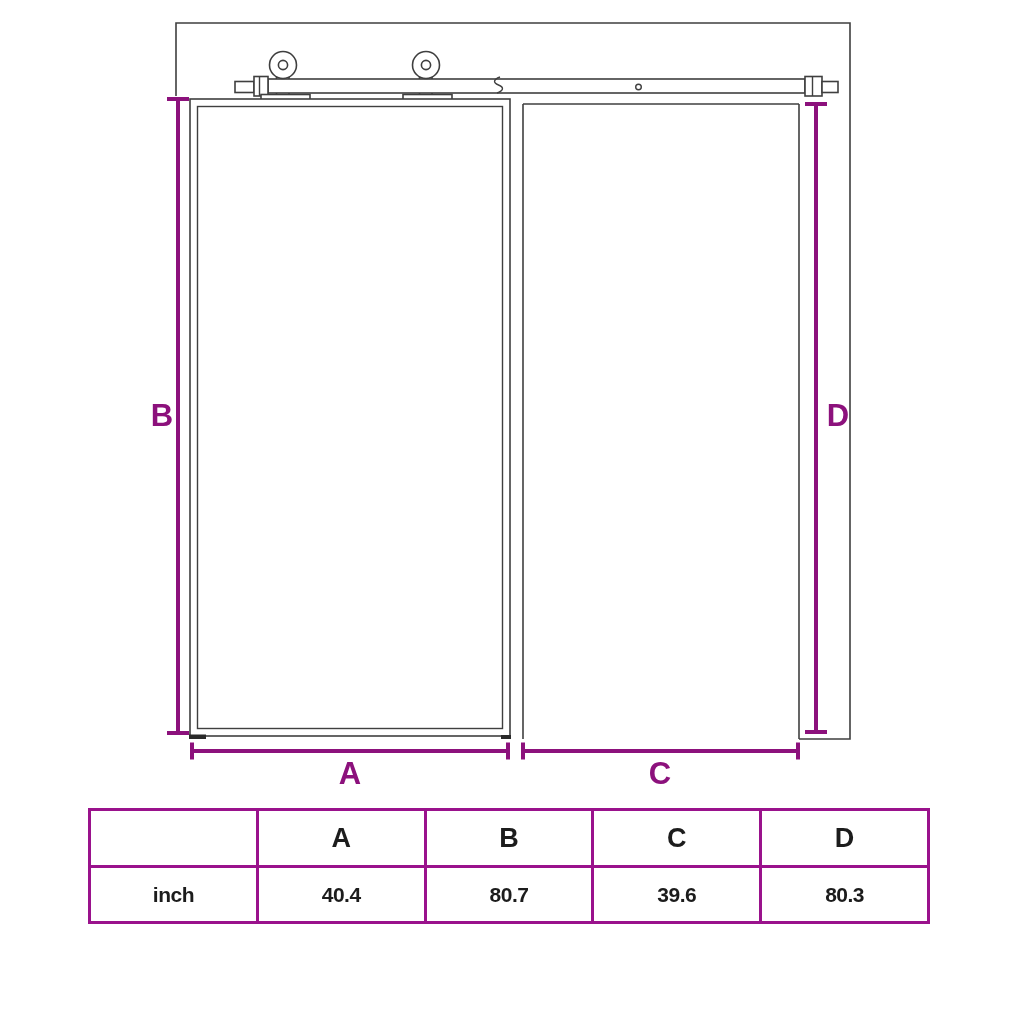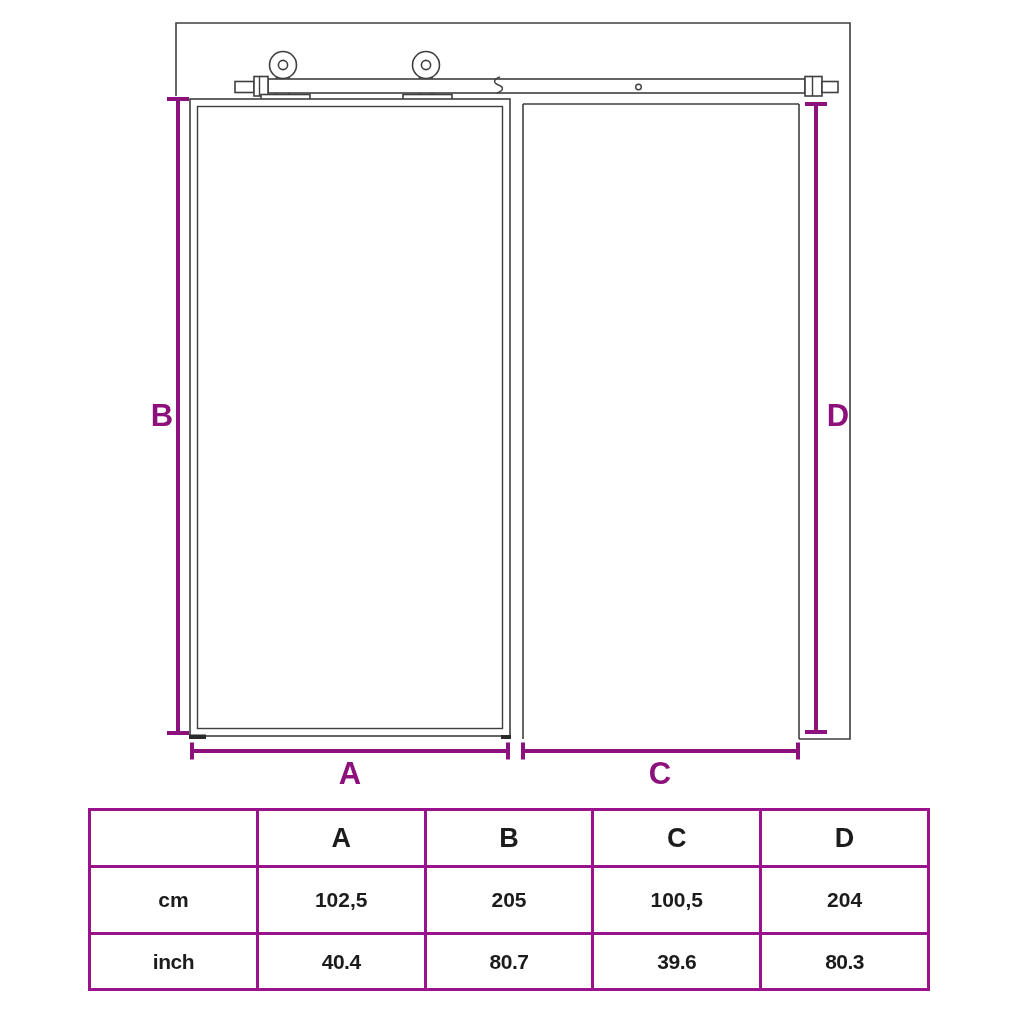--- a/index.html
+++ b/index.html
@@ -129,27 +129,20 @@
     <thead>
       <tr class="hrow">
         <th></th>
         <th>A</th>
         <th>B</th>
         <th>C</th>
         <th>D</th>
       </tr>
     </thead>
     <tbody>
-      <tr class="cmrow">
-        <td>cm</td>
-        <td>102,5</td>
-        <td>205</td>
-        <td>100,5</td>
-        <td>204</td>
-      </tr>
       <tr class="inrow">
         <td>inch</td>
         <td>40.4</td>
         <td>80.7</td>
         <td>39.6</td>
         <td>80.3</td>
       </tr>
     </tbody>
   </table>
 </div>

